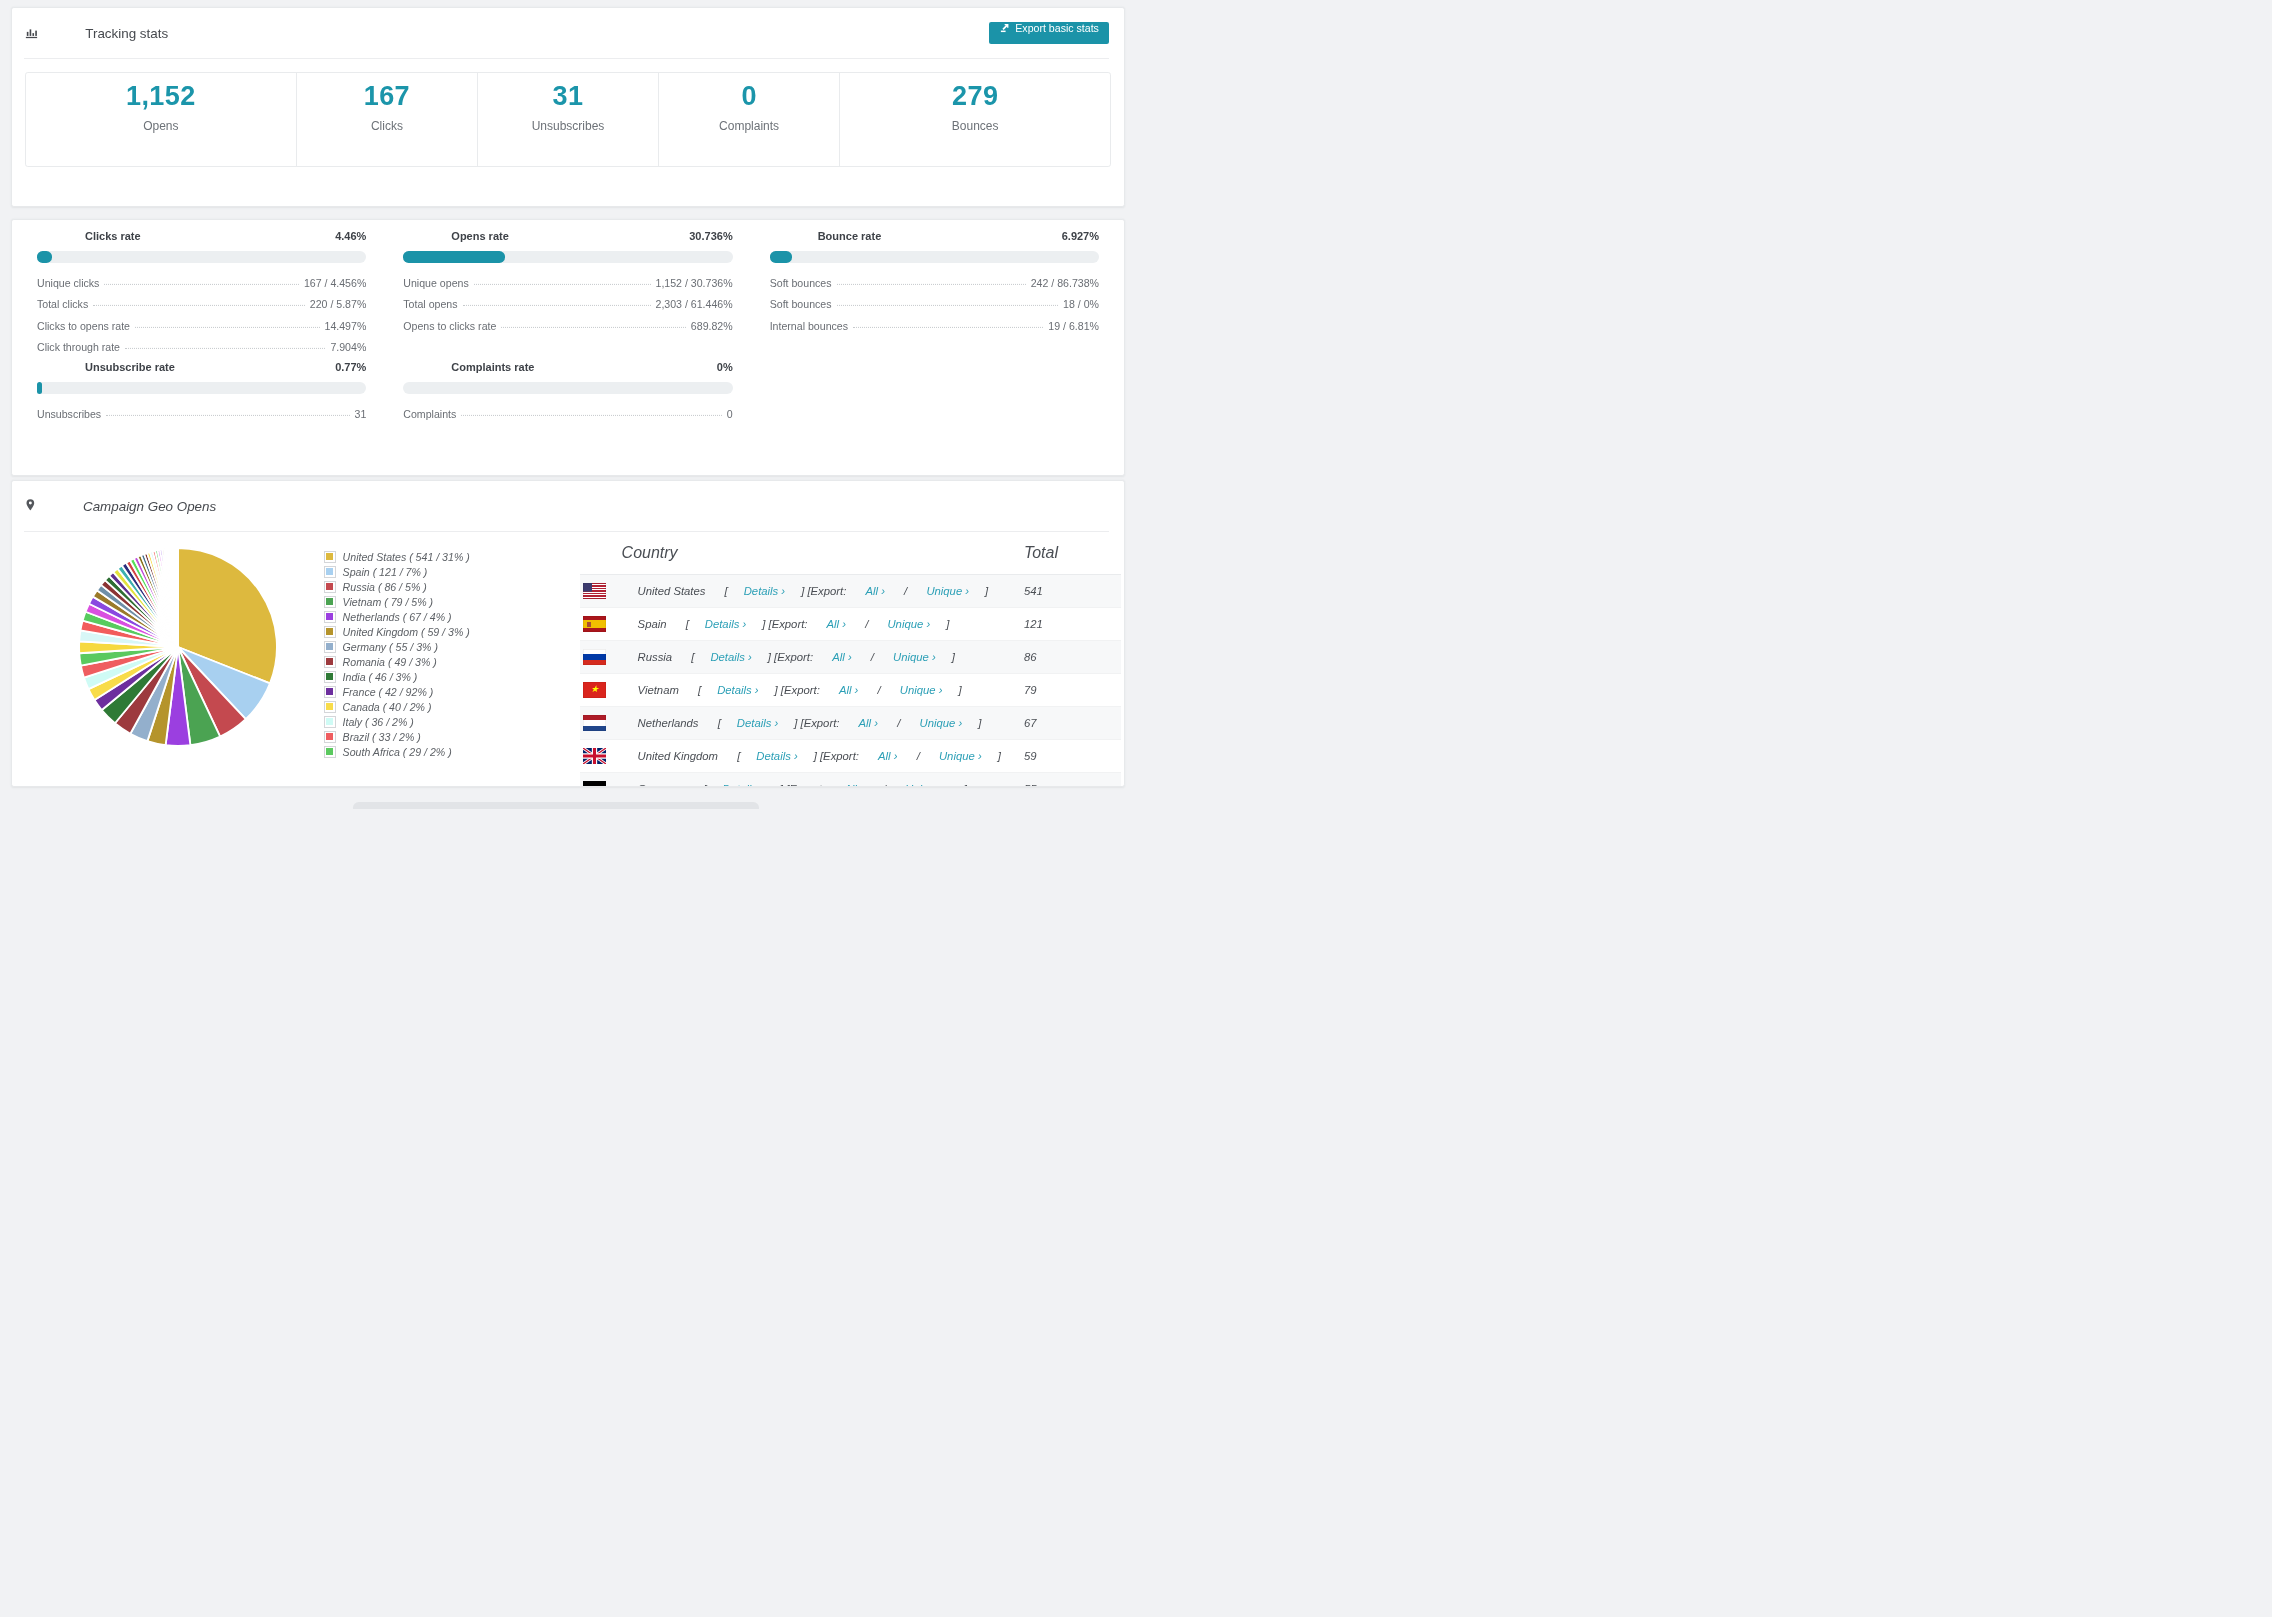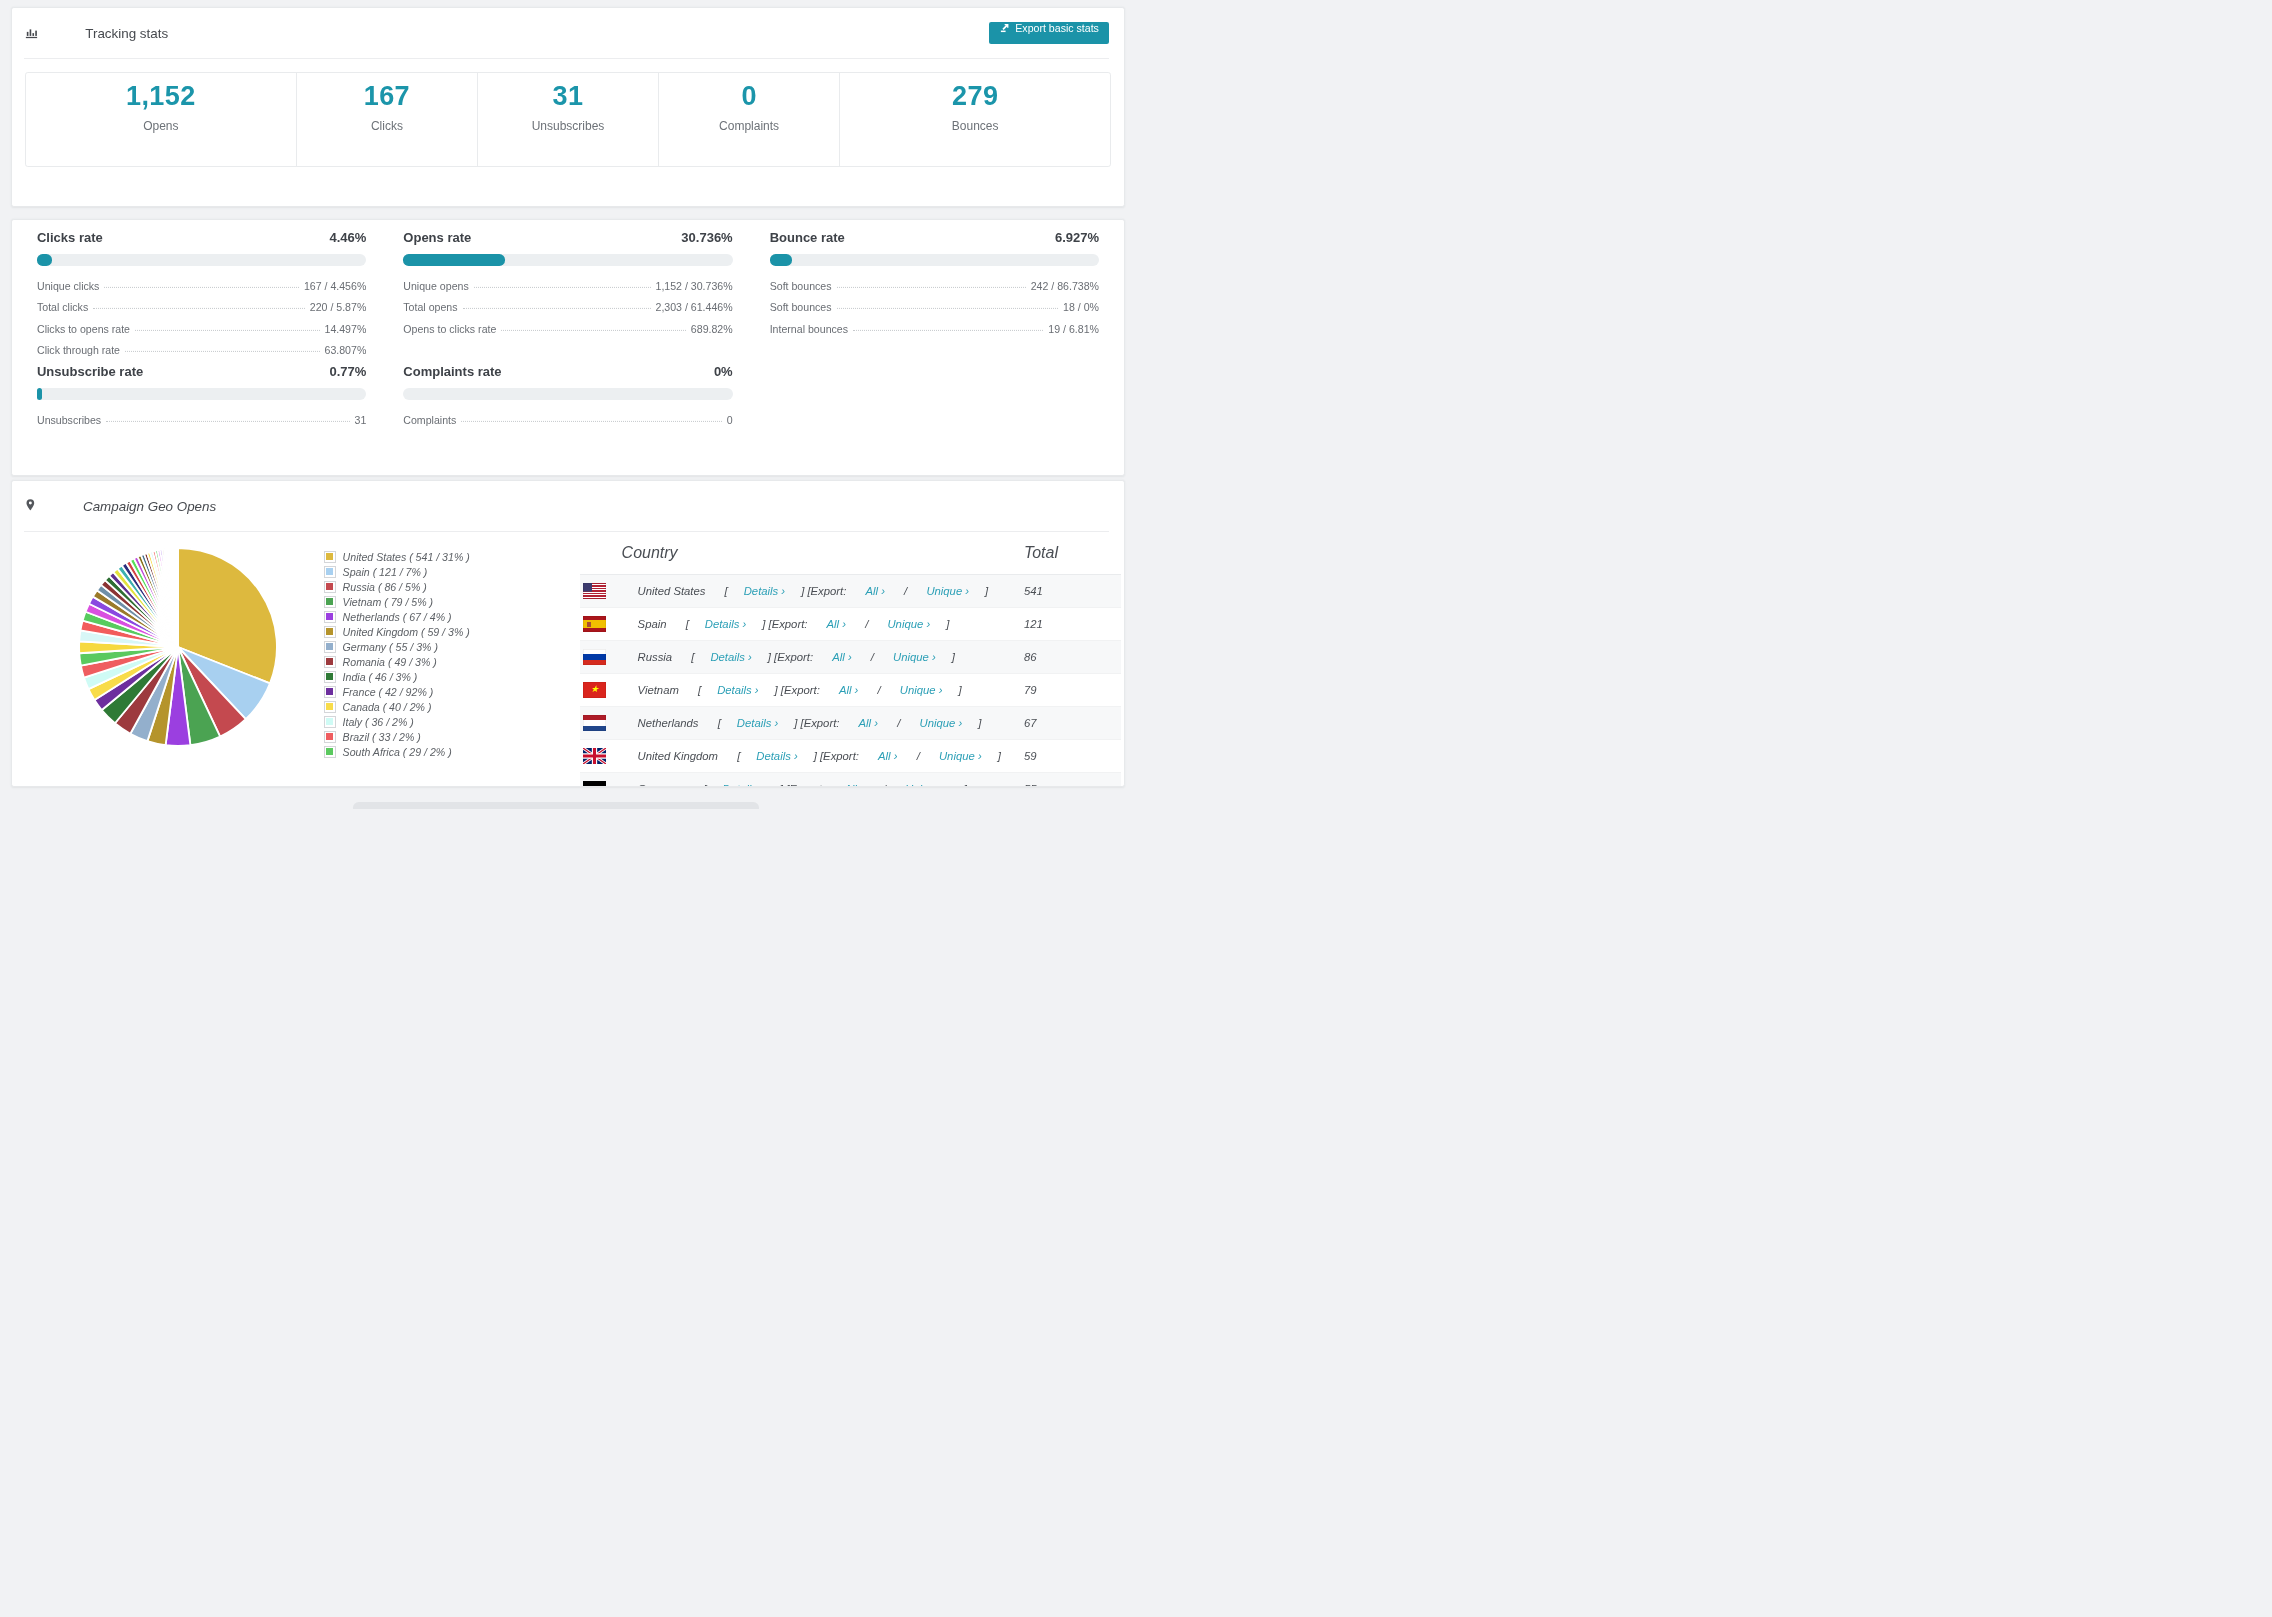--- a/index.html
+++ b/index.html
@@ -43,21 +43,21 @@
   .stat-box:first-child { margin-left: 0; border-radius: 2.8px 0 0 2.8px; }
   .stat-box:last-child  { border-radius: 0 2.8px 2.8px 0; }
   .stat-value { font-size: 27px; line-height: 30px; font-weight: bold; color: #1b95aa; letter-spacing: 0.4px; }
   .stat-label { margin-top: 7.8px; font-size: 12px; color: #6d7278; }
 
   .rates-grid {
     display: grid; grid-template-columns: repeat(3, 1fr);
     column-gap: 37px; row-gap: 8.5px; padding: 10px 25.4px 0;
   }
   .rate-head { display: flex; justify-content: space-between; align-items: baseline;
-    font-size: 13px; font-weight: bold; color: #3e4248; }
+    font-size: 11px; font-weight: bold; color: #3e4248; margin-left: 48px; }
   .bar { height: 12px; background: #eceff1; border-radius: 6.4px; margin: 9.2px 0 14px; }
   .bar-fill { height: 12px; background: #1b93a8; border-radius: 5.6px; }
   .rate-row { display: flex; align-items: baseline; font-size: 10.6px; color: #6a6e74; margin-top: 9.2px; white-space: nowrap; }
   .leader { flex: 1; border-bottom: 0.7px dotted #c6c9cc; margin: 0 5px; transform: translateY(-2.1px); min-width: 14px; }
 
   .geo-body { position: relative; height: 256px; }
   .geo-pie { position: absolute; left: 60px; top: 8.5px; }
   .geo-legend { position: absolute; left: 312px; top: 17px; list-style: none; font-size: 10.6px; color: #5d6166; }
   .geo-legend li { display: flex; align-items: center; height: 15px; }
   .chip { width: 12px; height: 12px; border: 0.7px solid #d4d6d9; background: #fff; padding: 1.4px; margin-right: 7px; flex: none; }
@@ -167,21 +167,21 @@
           <span class="val">220 / 5.87%</span>
         </div>
         <div class="rate-row">
           <span class="lbl">Clicks to opens rate</span>
           <span class="leader"></span>
           <span class="val">14.497%</span>
         </div>
         <div class="rate-row">
           <span class="lbl">Click through rate</span>
           <span class="leader"></span>
-          <span class="val">63.807%</span>
+          <span class="val">7.904%</span>
         </div>
       </div>
       <div class="rate-block">
         <div class="rate-head">
           <span class="rate-title">Opens rate</span>
           <span class="rate-value">30.736%</span>
         </div>
         <div class="bar">
           <div class="bar-fill" style="width: 30.736%;"></div>
         </div>

